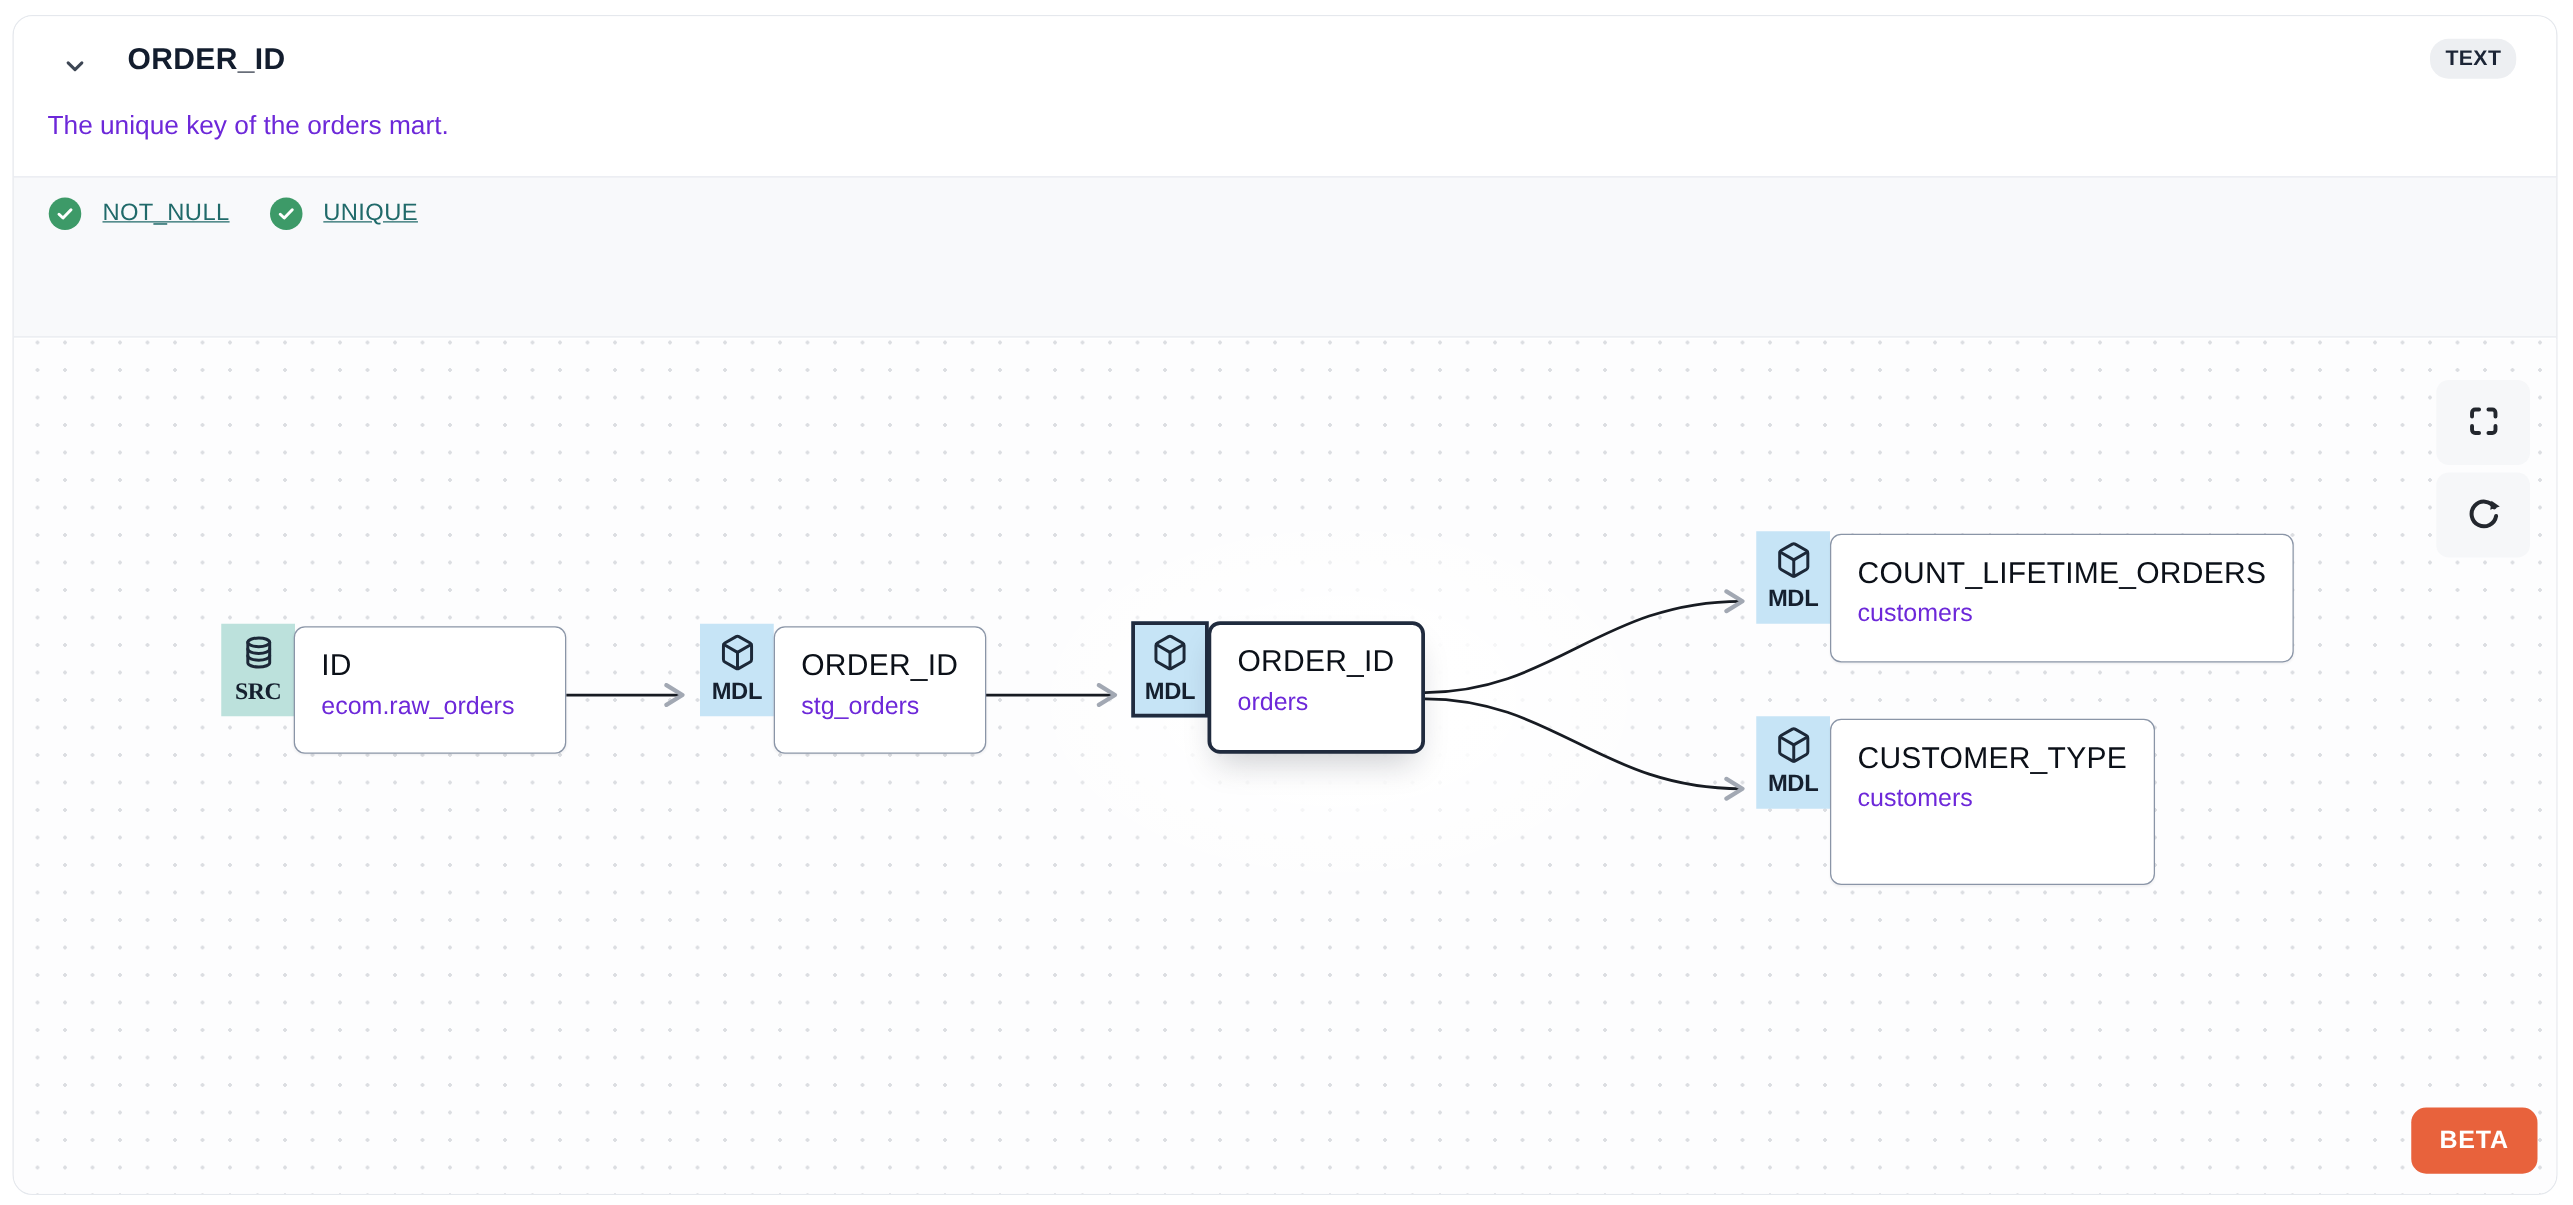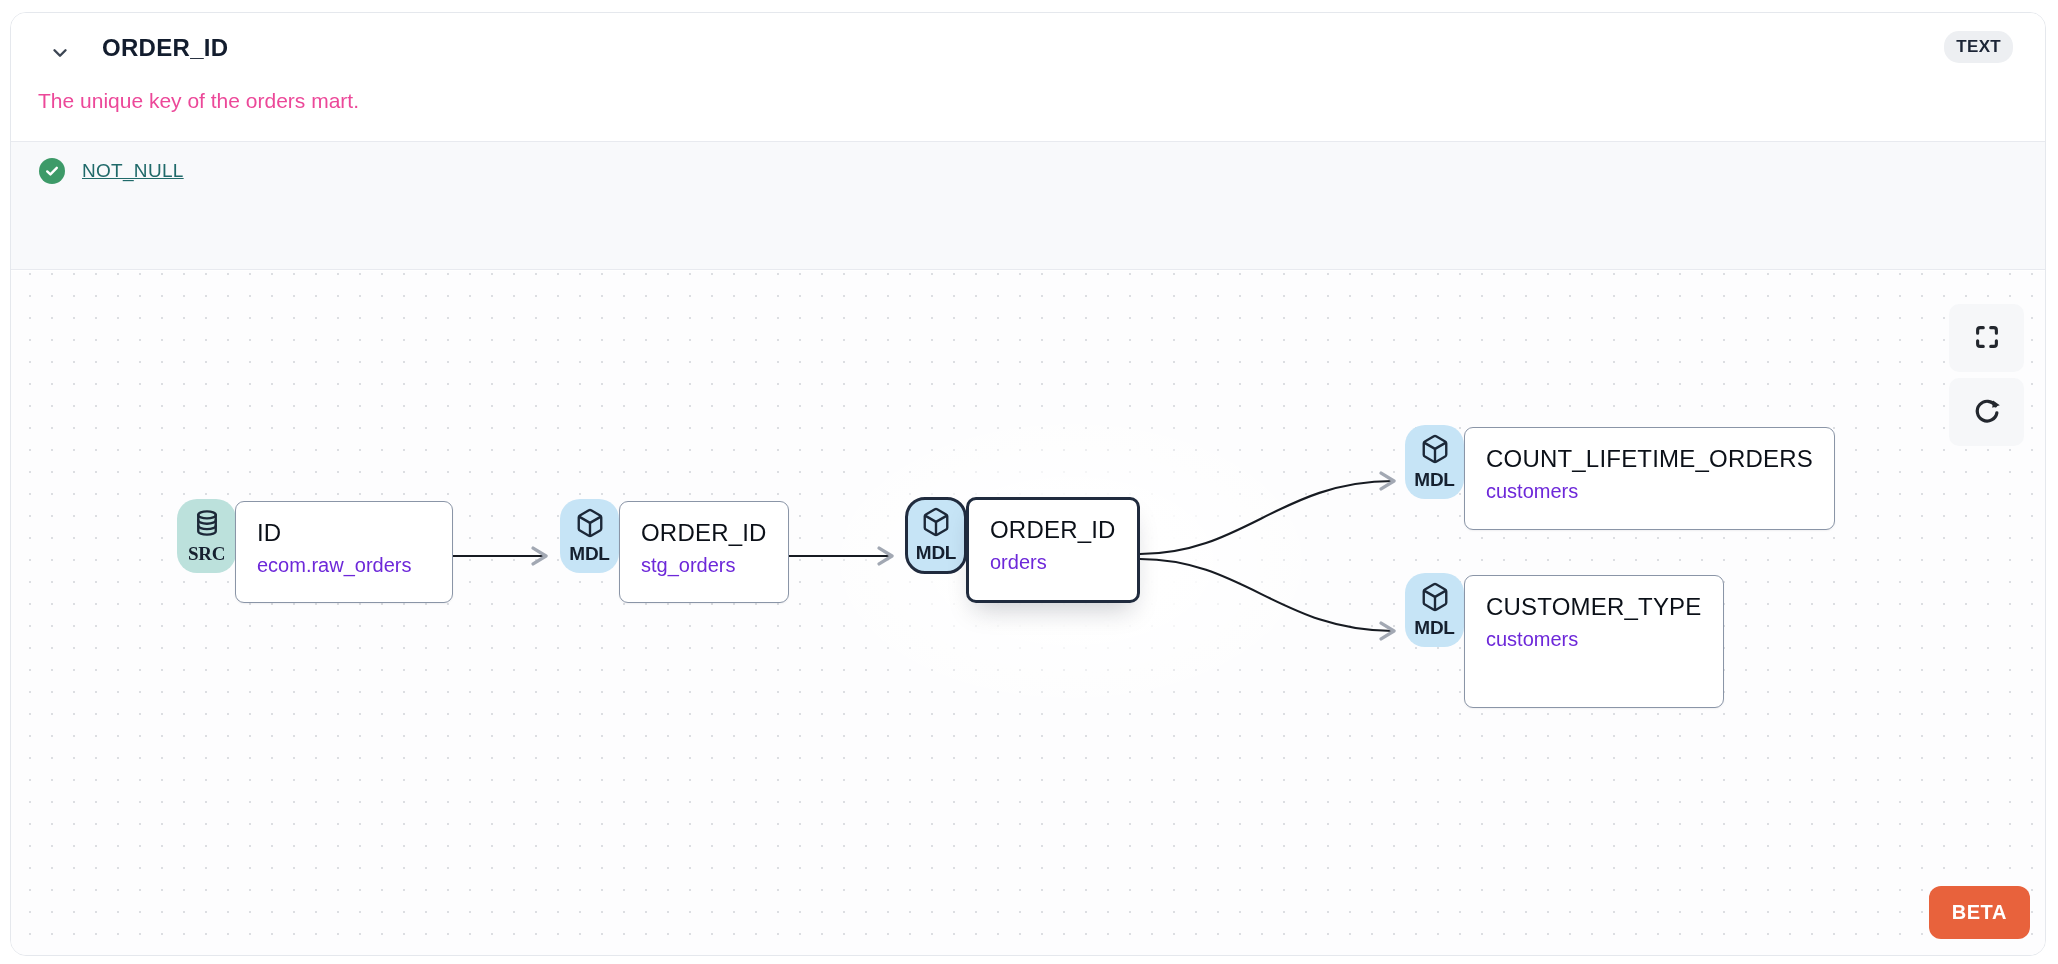--- a/index.html
+++ b/index.html
@@ -12,21 +12,21 @@
   
   .header { position:relative; height:128px; background:#fff; }
   .collapse-btn { position:absolute; left:34px; top:26px; width:30px; height:30px;
                   background:none; border:none; cursor:pointer; display:flex;
                   align-items:center; justify-content:center; }
   .page-title { position:absolute; left:91px; top:21px; font-size:24px; font-weight:600;
                 color:#131d2e; letter-spacing:0.3px; }
   .type-badge { position:absolute; right:32px; top:18px; background:#edeff2; color:#1c2536;
                 font-size:17px; font-weight:600; padding:6px 12px; border-radius:15px;
                 letter-spacing:0.3px; }
-  .description { position:absolute; left:27px; top:76px; font-size:21px; color:#ec4899; }
+  .description { position:absolute; left:27px; top:76px; font-size:21px; color:#6d28d9; }
 
   
   .tests { position:absolute; left:0; top:128px; width:100%; height:129px; background:#f8f9fb;
            border-top:1px solid #e8eaef; border-bottom:1px solid #e8eaef;
            padding:16px 0 0 28px; display:flex; gap:32px; }
   .test-row { display:flex; align-items:center; gap:17px; height:26px; }
   .check-circle { width:26px; height:26px; border-radius:50%; background:#3d9a68;
                   display:flex; align-items:center; justify-content:center; flex:0 0 auto; }
   .test-link { font-size:19px; color:#206a6a; text-decoration:underline; font-weight:500;
                letter-spacing:0.3px; cursor:pointer; }
@@ -35,21 +35,21 @@
   .canvas { position:absolute; left:0; top:258px; width:2036px; height:686px;
             background-color:#fdfdfe;
             background-image:radial-gradient(circle, #dcdee2 1.3px, transparent 1.5px);
             background-size:22px 22px; background-position:8px 14px; }
   .halo { position:absolute; left:790px; top:130px; width:540px; height:320px;
           background:radial-gradient(ellipse at center, rgba(255,255,255,.95) 28%, rgba(255,255,255,0) 72%);
           pointer-events:none; }
 
   .edges { position:absolute; left:0; top:0; width:2036px; height:686px; pointer-events:none; }
 
-  .node-badge { position:absolute; width:59px; height:74px; border-radius:20px;
+  .node-badge { position:absolute; width:59px; height:74px; border-radius:0;
                 display:flex; flex-direction:column; align-items:center; justify-content:center;
                 gap:1px; z-index:1; }
   .badge-src { background:#bce1dc;font-family:Liberation Serif, serif; }
   .badge-mdl { background:#c6e4f6; }
   .badge-label { font-size:19px; font-weight:600; color:#15202f; letter-spacing:-0.3px; }
 
   .node-box { position:absolute; background:#fff; border:1.5px solid #8a95a7; border-radius:9px;
               padding:16px 21px 0 21px; box-shadow:0 1px 2px rgba(16,24,40,.06);
               z-index:2; cursor:pointer; }
   .node-title { font-size:24px; font-weight:500; color:#0b1018; letter-spacing:0.2px;
@@ -98,20 +98,28 @@
   </div>
 
   <div class="tests">
     <div class="test-row">
       <span class="check-circle">
         <svg width="16" height="16" viewBox="0 0 16 16" fill="none" stroke="#ffffff" stroke-width="2.4" stroke-linecap="round" stroke-linejoin="round">
             <polyline points="3.2,8.4 6.4,11.4 12.8,4.8"></polyline>
           </svg>
       </span>
       <a class="test-link">NOT_NULL</a>
+    </div>
+    <div class="test-row">
+      <span class="check-circle">
+        <svg width="16" height="16" viewBox="0 0 16 16" fill="none" stroke="#ffffff" stroke-width="2.4" stroke-linecap="round" stroke-linejoin="round">
+            <polyline points="3.2,8.4 6.4,11.4 12.8,4.8"></polyline>
+          </svg>
+      </span>
+      <a class="test-link">UNIQUE</a>
     </div>
   </div>
 
   <div class="canvas">
 
     <div class="halo"></div>
 
     <svg class="edges" viewBox="0 0 2036 686">
       <defs>
         <marker id="arrow" viewBox="0 0 10 10" refX="7.5" refY="5" markerWidth="9" markerHeight="9" orient="auto-start-reverse">

